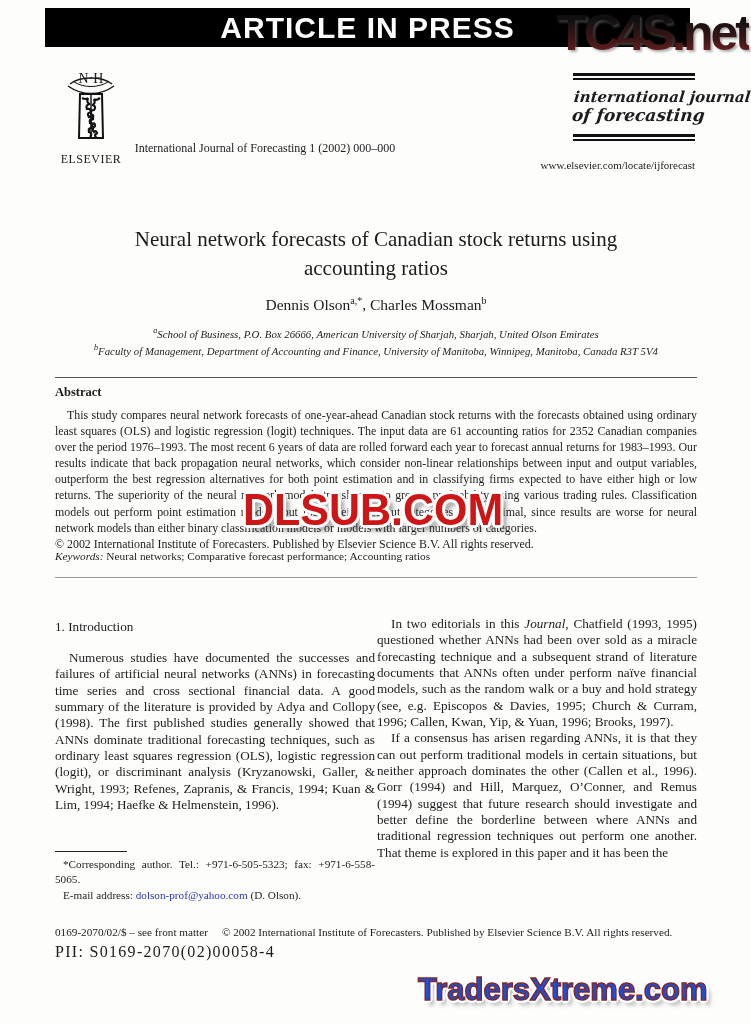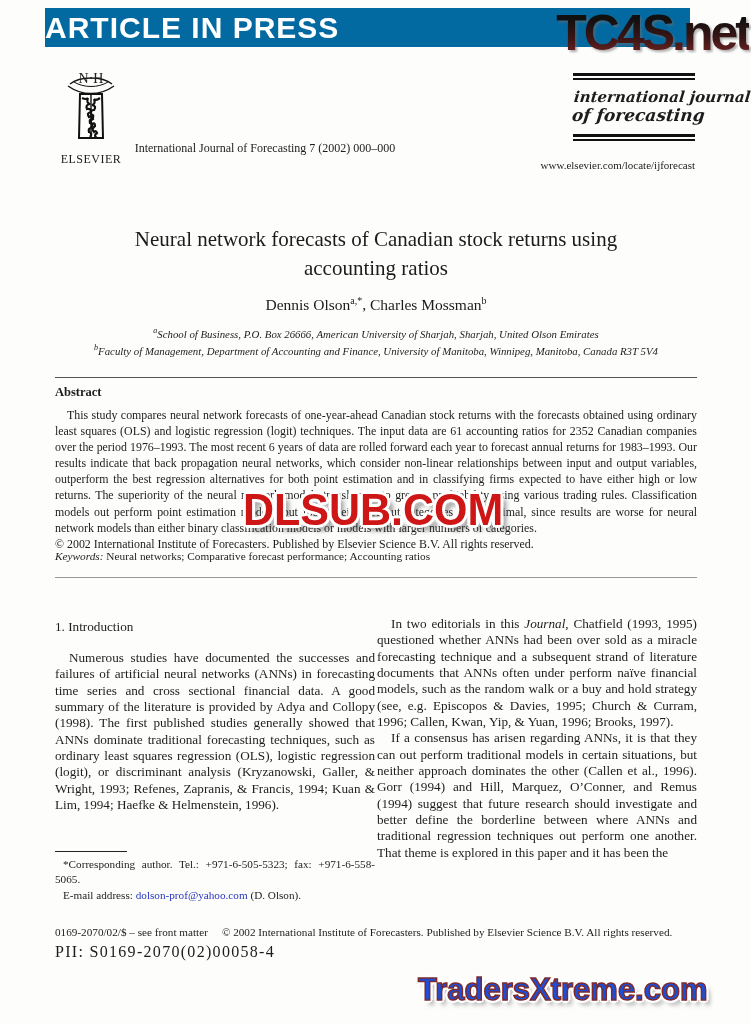--- a/index.html
+++ b/index.html
@@ -5,21 +5,21 @@
   * { margin:0; padding:0; box-sizing:border-box; }
   html,body { background:#8a8a8a; }
   .page {
     position:relative; width:751px; height:1024px; margin:0 auto;
     background:#fdfdfc; overflow:hidden;
     font-family:"Liberation Serif", serif; color:#1c1c1c;
   }
   
   .banner {
     position:absolute; left:45px; top:8px; width:645px; height:39px;
-    background:#0369a1; display:flex; align-items:center; 
+    background:#000000; display:flex; align-items:center; justify-content:center;
   }
   .banner-text {
     color:#fff; font-family:"Liberation Sans", sans-serif;
     font-size:30px; font-weight:bold; letter-spacing:1px; white-space:nowrap;
   }
   .wm-tc4s {
     position:absolute; top:4px; right:2px;
     font-family:"Liberation Sans", sans-serif; font-weight:bold;
     font-size:50px; letter-spacing:-3px; white-space:nowrap;
     background:linear-gradient(180deg,#101010 25%,#3c1616 60%,#7e2626 95%);
@@ -138,21 +138,21 @@
         <path d="M20 22 L42 22 L43 66 L19 66 Z" fill="none" stroke="#111" stroke-width="2"></path>
         <path d="M31 22 L31 66" stroke="#111" stroke-width="1.4"></path>
         <path d="M22 26 q4 2 6 0 q-2 5 2 6 q-5 1 -3 5 q4 -1 4 3 q-5 1 -2 5 q3 -2 4 2 q-4 2 -1 5 q3 -2 3 2 q-4 3 -1 6 q2 -2 3 1 q-4 3 0 5" stroke="#111" stroke-width="2.2" fill="none"></path>
         <path d="M40 26 q-4 3 -6 1 q2 5 -2 6 q5 1 2 5 q-4 0 -3 4 q4 1 1 5 q-3 0 -2 4 q4 1 1 5 q-3 0 -2 4 q4 1 1 5" stroke="#111" stroke-width="2.2" fill="none"></path>
       </g>
     </svg>
     <div style="position:absolute; top:-1px; left:0; width:62px; text-align:center; font-size:14px;">N·H</div>
     <div class="els-name">ELSEVIER</div>
   </div>
 
-  <div class="center-journal-line">International Journal of Forecasting 7 (2002) 000–000</div>
+  <div class="center-journal-line">International Journal of Forecasting 1 (2002) 000–000</div>
 
   <div class="jf-logo">
     <div class="jf-rule"></div>
     <div class="jf-script">
       <span>international journal</span>
       <span class="l2">of forecasting</span>
     </div>
     <div class="jf-rule"></div>
   </div>
   <div class="jf-url">www.elsevier.com/locate/ijforecast</div>

